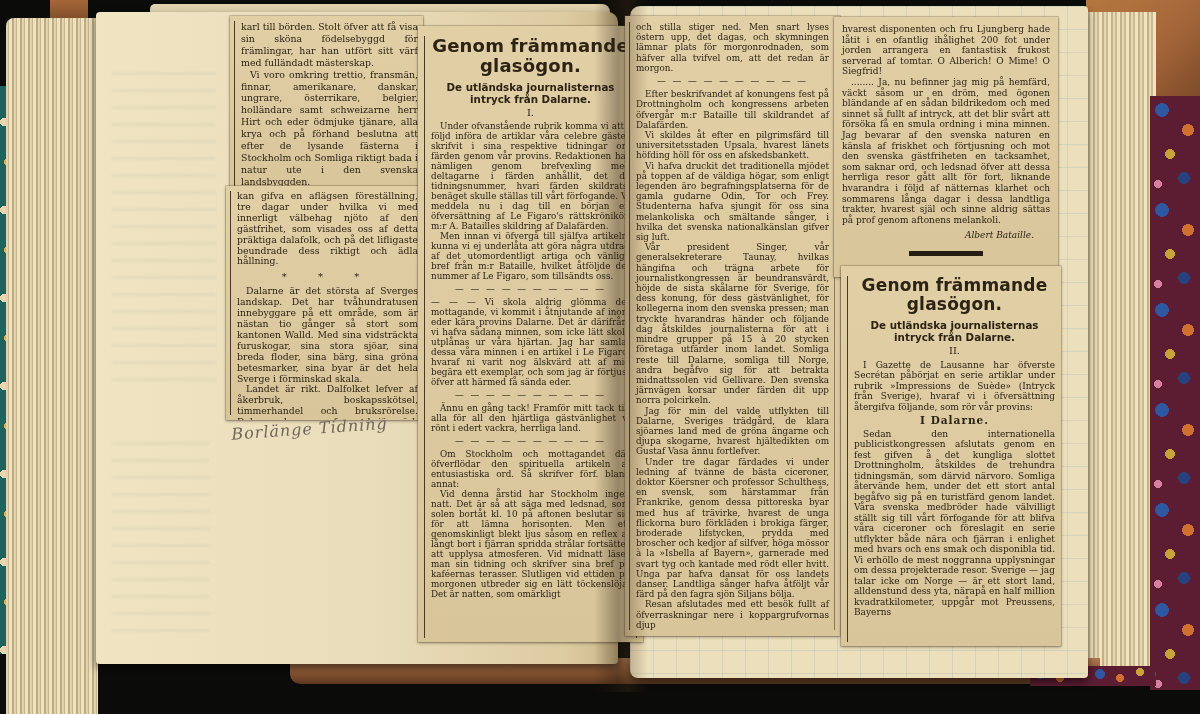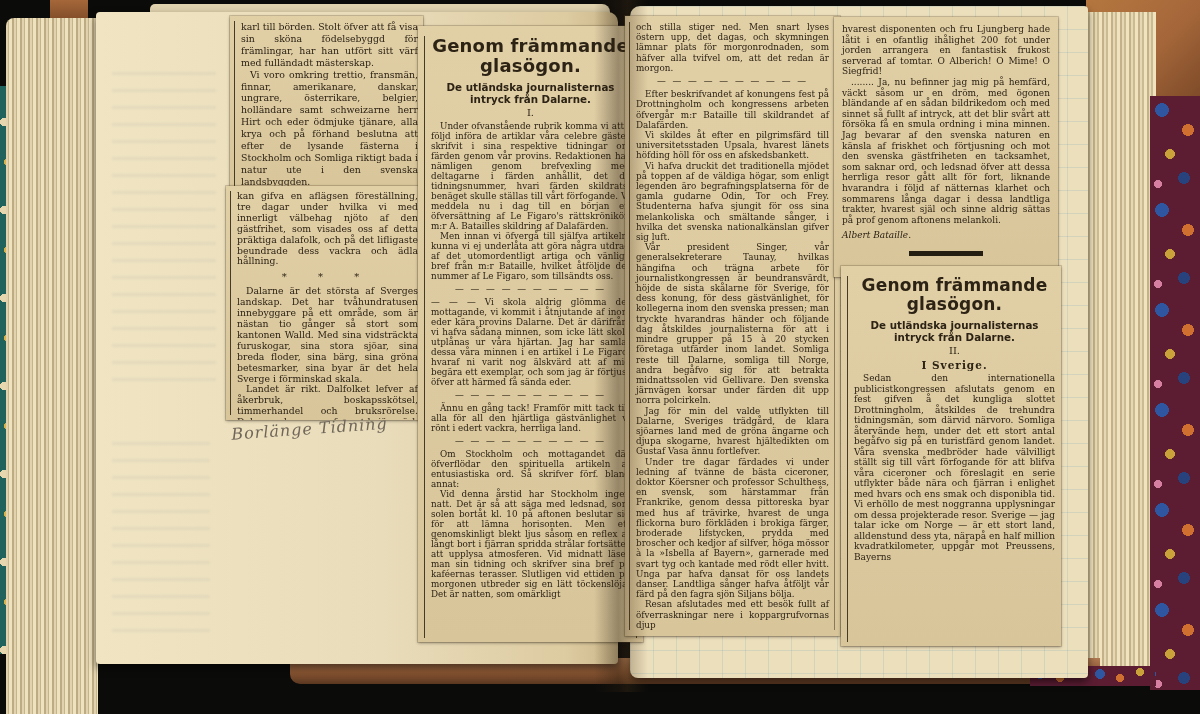--- a/index.html
+++ b/index.html
@@ -71,21 +71,21 @@
   .bt { margin:0; text-align:justify; }
   .ind { text-indent:9px; }
   .sep { text-align:center; letter-spacing:2px; margin:3px 0; white-space:nowrap; overflow:hidden; }
   .stars { text-align:center; letter-spacing:14px; margin:5px 0 3px; font-size:10px; }
   .head { font-family:"DejaVu Sans","Liberation Sans",sans-serif; font-weight:700; text-align:center;
           font-size:18px; line-height:20px; letter-spacing:0.2px; margin:3px 0 5px; }
   .subhead { font-family:"DejaVu Sans","Liberation Sans",sans-serif; font-weight:700; text-align:center;
           font-size:10.3px; line-height:12px; margin:0 0 3px; }
   .secnum { text-align:center; font-size:10px; margin:0 0 3px; }
   .boldcenter { text-align:center; font-weight:700; font-size:10.5px; margin:3px 0; letter-spacing:1px; }
-  .sig { font-style:italic; padding-right:16px; margin-top:5px; }
+  .sig { text-align:right; font-style:italic; padding-right:16px; margin-top:5px; }
   .bar { width:74px; height:7px; background:#241d12; margin:8px auto 0;
          box-shadow:inset 0 2px 0 #d8c59a; }
 
   .clip-top { left:230px; top:16px; width:184px; height:172px; padding:5px 5px 5px 4px;
               font-size:9.4px; line-height:11.9px; }
   .clip-bottom { left:226px; top:186px; width:188px; height:224px; padding:5px 5px 5px 4px;
               font-size:9.3px; line-height:10.9px; }
   .clip-main { left:418px; top:26px; width:213px; height:602px; padding:7px 6px;
               font-size:8.8px; line-height:10.0px; }
   .clip-col3 { left:625px; top:16px; width:206px; height:608px; padding:6px 5px 6px 4px;
@@ -124,21 +124,21 @@
   <div class="clip clip-top">
     <div class="rl">
       <p class="bt">karl till börden.  Stolt öfver att få visa sin sköna födelsebyggd för främlingar, har han utfört sitt värf med fulländadt mästerskap.</p>
       <p class="bt ind">Vi voro omkring trettio, fransmän, finnar, amerikanare, danskar, ungrare, österrikare, belgier, holländare samt schweizarne herr Hirt och eder ödmjuke tjänare, alla krya och på förhand beslutna att efter de lysande fästerna i Stockholm och Somliga riktigt bada i natur ute i den svenska landsbyggden.</p>
       <p class="bt ind">Det blef tre oförgätliga dagar, om hvilka min matta skildring endast</p>
     </div>
   </div>
 
   <div class="clip clip-bottom">
     <div class="rl">
-      <p class="bt">kan gifva en aflägsen föreställning, tre dagar under hvilka vi med innerligt välbehag njöto af den gästfrihet, som visades oss af detta präktiga dalafolk, och på det lifligaste beundrade dess vackra och ädla hållning.</p>
+      <p class="bt">kan gifva en aflägsen föreställning, tre dagar under hvilka vi med innerligt välbehag njöto af den gästfrihet, som visades oss af detta präktiga dalafolk, och på det lifligaste beundrade dess riktigt och ädla hållning.</p>
       <div class="stars">*  *  *</div>
       <p class="bt ind">Dalarne är det största af Sverges landskap.  Det har tvåhundratusen innebyggare på ett område, som är nästan tio gånger så stort som kantonen Walld.  Med sina vidsträckta furuskogar, sina stora sjöar, sina breda floder, sina bärg, sina gröna betesmarker, sina byar är det hela Sverge i förminskad skala.</p>
       <p class="bt ind">Landet är rikt.  Dalfolket lefver af åkerbruk, boskapsskötsel, timmerhandel och bruksrörelse.  Dalarnes koppargrufvor och järnvärk äro storartade.»</p>
 
     </div>
   </div>
 
   <div class="note">Borlänge Tidning</div>
 
   <div class="clip clip-main">
@@ -177,20 +177,21 @@
     <p class="bt ind">........  Ja, nu befinner jag mig på hemfärd, väckt såsom ur en dröm, med ögonen bländande af en sådan bildrikedom och med sinnet så fullt af intryck, att det blir svårt att försöka få en smula ordning i mina minnen.  Jag bevarar af den svenska naturen en känsla af friskhet och förtjusning och mot den svenska gästfriheten en tacksamhet, som saknar ord, och ledsnad öfver att dessa herrliga resor gått allt för fort, liknande hvarandra i följd af nätternas klarhet och sommarens långa dagar i dessa landtliga trakter, hvarest själ och sinne aldrig sättas på prof genom aftonens melankoli.</p>
     <div class="sig">Albert Bataille.</div>
     <div class="bar"></div>
   </div>
 
   <div class="clip clip-col4b">
     <div class="rl">
       <div class="head">Genom främmande glasögon.</div>
       <div class="subhead">De utländska journalisternas intryck från Dalarne.</div>
       <div class="secnum">II.</div>
-      <div class="boldcenter">I Sverige.</div>
+      <p class="bt ind">I Gazette de Lausanne har öfverste Secrétan påbörjat en serie artiklar under rubrik »Impressions de Suède» (Intryck från Sverige), hvaraf vi i öfversättning återgifva följande, som rör vår provins:</p>
+      <div class="boldcenter">I Dalarne.</div>
       <p class="bt ind">Sedan den internationella publicistkongressen afslutats genom en fest gifven å det kungliga slottet Drottningholm, åtskildes de trehundra tidningsmän, som därvid närvoro.  Somliga återvände hem, under det ett stort antal begåfvo sig på en turistfärd genom landet.  Våra svenska medbröder hade välvilligt ställt sig till vårt förfogande för att blifva våra ciceroner och föreslagit en serie utflykter både nära och fjärran i enlighet med hvars och ens smak och disponibla tid.  Vi erhöllo de mest noggranna upplysningar om dessa projekterade resor.  Sverige — jag talar icke om Norge — är ett stort land, alldenstund dess yta, närapå en half million kvadratkilometer, uppgår mot Preussens, Bayerns</p>
     </div>
   </div>
 
   <div class="gutter"></div>
 
 </div>
 
 </body></html>

